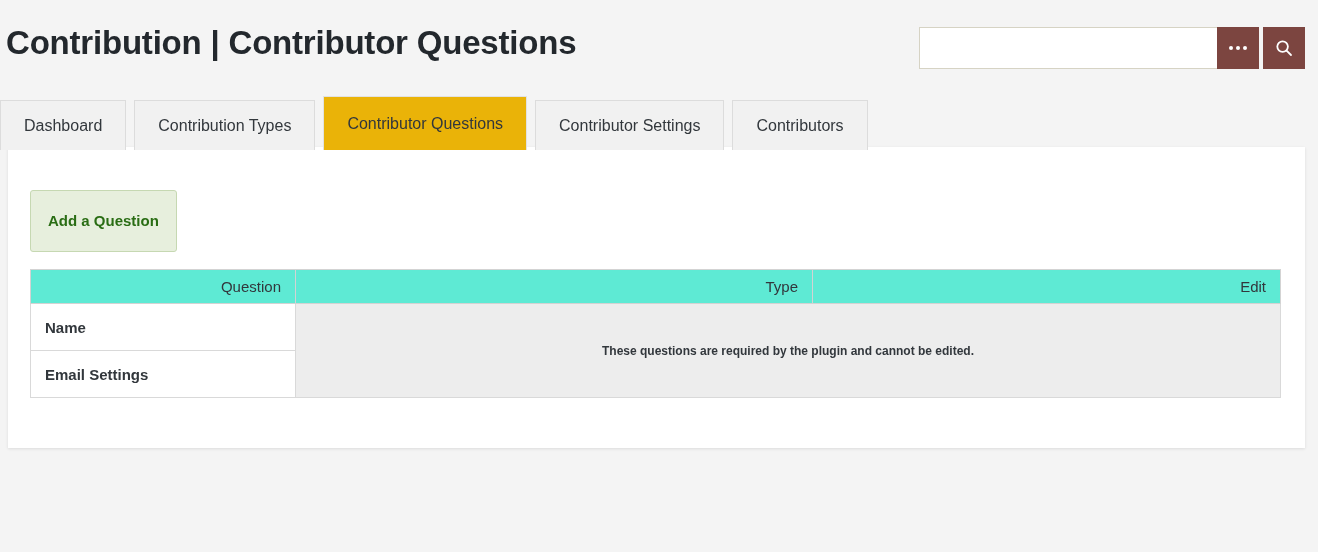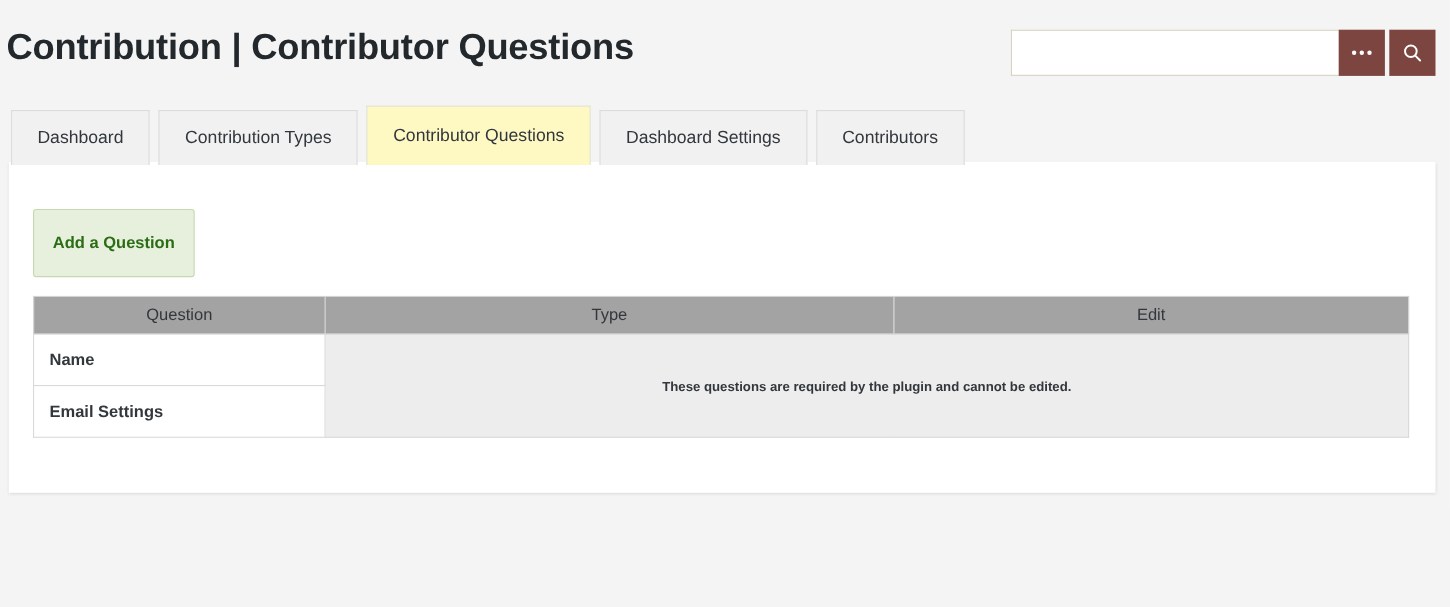--- a/index.html
+++ b/index.html
@@ -60,42 +60,42 @@
   .sq-btn + .sq-btn { margin-left: 4px; }
   .dots { display: flex; gap: 3px; }
   .dots i {
     width: 4px; height: 4px; border-radius: 50%;
     background: #ffffff; display: block;
   }
 
   
   .tabs {
     position: absolute;
-    left: 10px; top: 96px;
+    left: 0; top: 96px;
     display: flex;
     align-items: flex-end;
     z-index: 3;
   }
   .tab {
     height: 50px;
     padding: 0 23px;
     display: flex;
     align-items: center;
     justify-content: center;
     font-size: 16px;
     color: #32373c;
     background: #f1f1f1;
     border: 1px solid #dcdcdc;
     border-bottom: none;
     margin-right: 8px;
     cursor: pointer;
     white-space: nowrap;
   }
   .tab.active {
-    background: #fef9c3;
+    background: #eab308;
     border-color: #e2e2e2;
     height: 54px;
     position: relative;
     z-index: 4;
   }
 
   
   .panel {
     position: absolute;
     left: 8px; top: 147px;
@@ -124,23 +124,23 @@
   
   .qtable {
     position: absolute;
     left: 22px; top: 122px;
     width: 1250px;
     border-collapse: collapse;
     table-layout: fixed;
     font-size: 15px;
   }
   .qtable th {
-    background: #a3a3a3;
+    background: #5eead4;
     border: 1px solid #d3d3d3;
-    text-align: center;
+    text-align: right;
     font-weight: normal;
     color: #32373c;
     padding: 8px 14px;
     height: 34px;
   }
   .qtable td {
     border: 1px solid #d9d9d9;
     padding: 12px 14px;
     color: #32373c;
     vertical-align: middle;
@@ -191,21 +191,21 @@
     <div class="tab">
       <span>Dashboard</span>
     </div>
     <div class="tab">
       <span>Contribution Types</span>
     </div>
     <div class="tab active">
       <span>Contributor Questions</span>
     </div>
     <div class="tab">
-      <span>Dashboard Settings</span>
+      <span>Contributor Settings</span>
     </div>
     <div class="tab">
       <span>Contributors</span>
     </div>
   </div>
 
   <div class="panel">
 
     <button class="add-btn">Add a Question</button>
 

